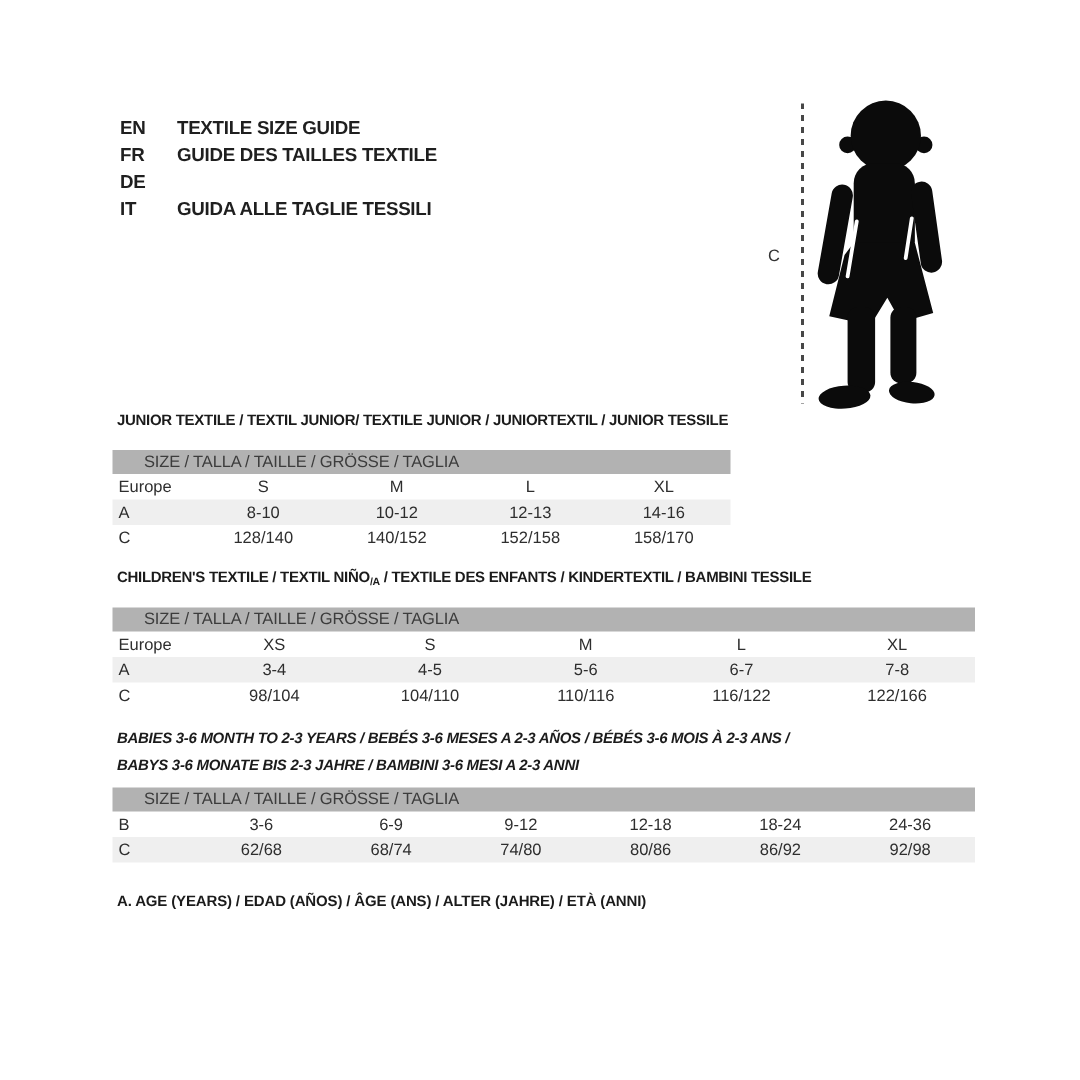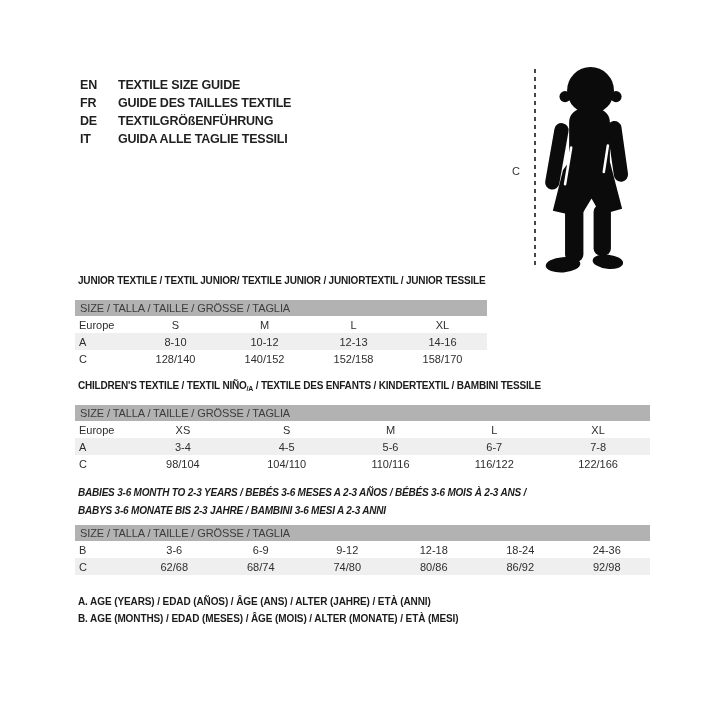--- a/index.html
+++ b/index.html
@@ -31,21 +31,21 @@
   .title-2 { left:78px; top:380px; }
   .title-3 { left:78px; top:484px; line-height:18px;font-style:italic; }
   .subsc { font-size:7px; vertical-align:-2px; }
 
   
   .table { position:absolute; left:75px; }
   .t1 { top:300px; width:412px; }
   .t2 { top:405px; width:575px; }
   .t3 { top:525px; width:575px; }
   .thead { height:16px; background:#b2b2b2; color:#3c3c3c;
-    font-size:11px; line-height:16px; padding-left:5px; box-sizing:border-box;
+    font-size:11px; line-height:16px; padding-left:21px; box-sizing:border-box;
     letter-spacing:-0.1px; }
   .trow { display:grid; height:17px; align-items:center; font-size:11px; color:#2e2e2e; }
   .cols4 { grid-template-columns:56px repeat(4,1fr); }
   .cols5 { grid-template-columns:56px repeat(5,1fr); }
   .cols6 { grid-template-columns:56px repeat(6,1fr); }
   .cell { text-align:center; white-space:nowrap; }
   .lab  { text-align:left; padding-left:4px; }
   .r-alt { background:#efefef; }
 
   
@@ -59,21 +59,20 @@
   <div class="lang-row">
     <span class="lang-code">EN</span>
     <span>TEXTILE SIZE GUIDE</span>
   </div>
   <div class="lang-row">
     <span class="lang-code">FR</span>
     <span>GUIDE DES TAILLES TEXTILE</span>
   </div>
   <div class="lang-row">
     <span class="lang-code">DE</span>
-    <span>TEXTILGRÖßENFÜHRUNG</span>
   </div>
   <div class="lang-row">
     <span class="lang-code">IT</span>
     <span>GUIDA ALLE TAGLIE TESSILI</span>
   </div>
 </div>
 
 <div class="abs c-label">C</div>
 <div class="abs dash-line"></div>
 <svg class="abs toddler" width="95" height="212" viewBox="0 0 90 208" xmlns="http://www.w3.org/2000/svg">
@@ -174,14 +173,13 @@
     <span class="cell">68/74</span>
     <span class="cell">74/80</span>
     <span class="cell">80/86</span>
     <span class="cell">86/92</span>
     <span class="cell">92/98</span>
   </div>
 </div>
 
 <div class="abs legend">
   <div>A. AGE (YEARS) / EDAD (AÑOS) / ÂGE (ANS) / ALTER (JAHRE) / ETÀ (ANNI)</div>
-  <div>B. AGE (MONTHS) / EDAD (MESES) / ÂGE (MOIS) / ALTER (MONATE) / ETÀ (MESI)</div>
 </div>
 
 </body></html>

